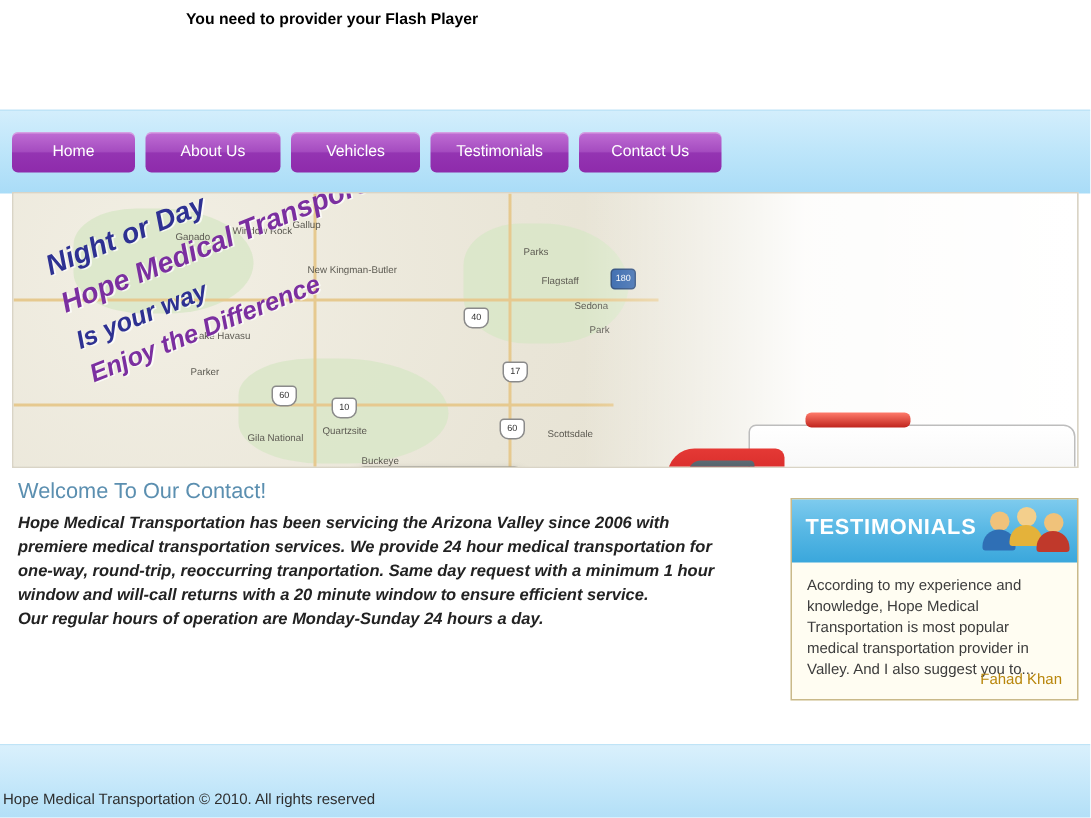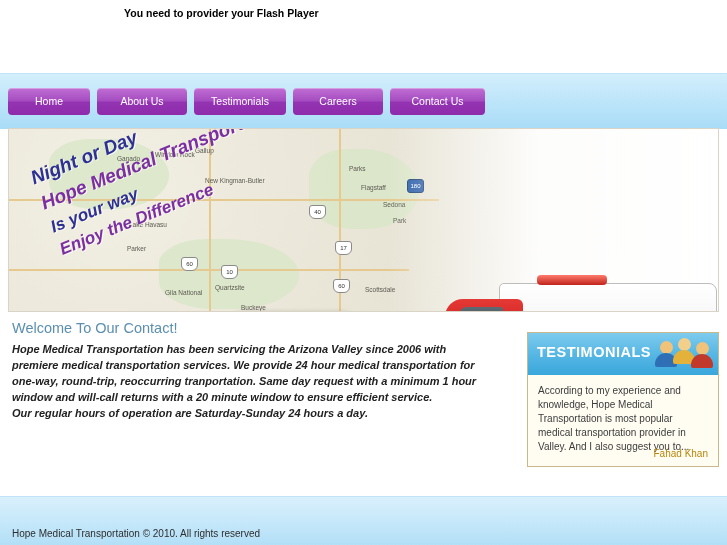--- a/index.html
+++ b/index.html
@@ -314,39 +314,39 @@
     position: absolute;
     left: 0;
     top: 496px;
     width: 727px;
     height: 49px;
     background: linear-gradient(to bottom, #d9f0fc 0%, #c6e8fa 50%, #b2dff7 100%);
     border-top: 1px solid #bfe4f7;
   }
   .footer-text {
     position: absolute;
-    left: 12px;
+    left: 2px;
     top: 528px;
     font-size: 10px;
     color: #2e2e2e;
   }
 </style>
 </head>
 <body>
 
 <div class="topbar">
   <div class="flash-notice">You need to provider your Flash Player</div>
 </div>
 
 <div class="blue-band">
   <div class="nav">
     <div class="nav-item w-home">Home</div>
     <div class="nav-item w-about">About Us</div>
+    <div class="nav-item w-vehicles">Vehicles</div>
     <div class="nav-item w-testi">Testimonials</div>
-    <div class="nav-item w-careers">Careers</div>
     <div class="nav-item w-contact">Contact Us</div>
   </div>
 </div>
 
 <div class="banner">
   <div class="map-bg">
     <div class="map-green" style="left:40px;top:10px;width:120px;height:70px;"></div>
     <div class="map-green" style="left:150px;top:110px;width:140px;height:70px;"></div>
     <div class="map-green" style="left:300px;top:20px;width:110px;height:80px;"></div>
     <div class="map-road" style="left:0;top:70px;width:430px;"></div>
@@ -399,21 +399,21 @@
     <div class="amb-window"></div>
 
   </div>
 </div>
 
 <div class="welcome">Welcome To Our Contact!</div>
 
 <div class="content-text">
   <span class="brand">Hope Medical Transportation</span><span> has been servicing the Arizona Valley since 2006 with premiere medical transportation services. We provide 24 hour medical transportation for one-way, round-trip, reoccurring tranportation. Same day request with a minimum 1 hour window and will-call returns with a 20 minute window to ensure efficient service.</span>
   <br>
-  <span>Our regular hours of operation are Saturday-Sunday 24 hours a day.</span>
+  <span>Our regular hours of operation are Monday-Sunday 24 hours a day.</span>
 </div>
 
 <div class="testimonials">
   <div class="testi-head">
     <div class="testi-head-title">TESTIMONIALS</div>
     <div class="testi-people">
       <div class="ppl ppl-head" style="left:6px;top:6px;background:#f0c27a;"></div>
       <div class="ppl-body" style="left:1px;top:18px;background:#2f6fb5;"></div>
       <div class="ppl ppl-head" style="left:24px;top:3px;background:#f3cf8c;"></div>
       <div class="ppl-body" style="left:19px;top:15px;background:#e4b23a;"></div>

